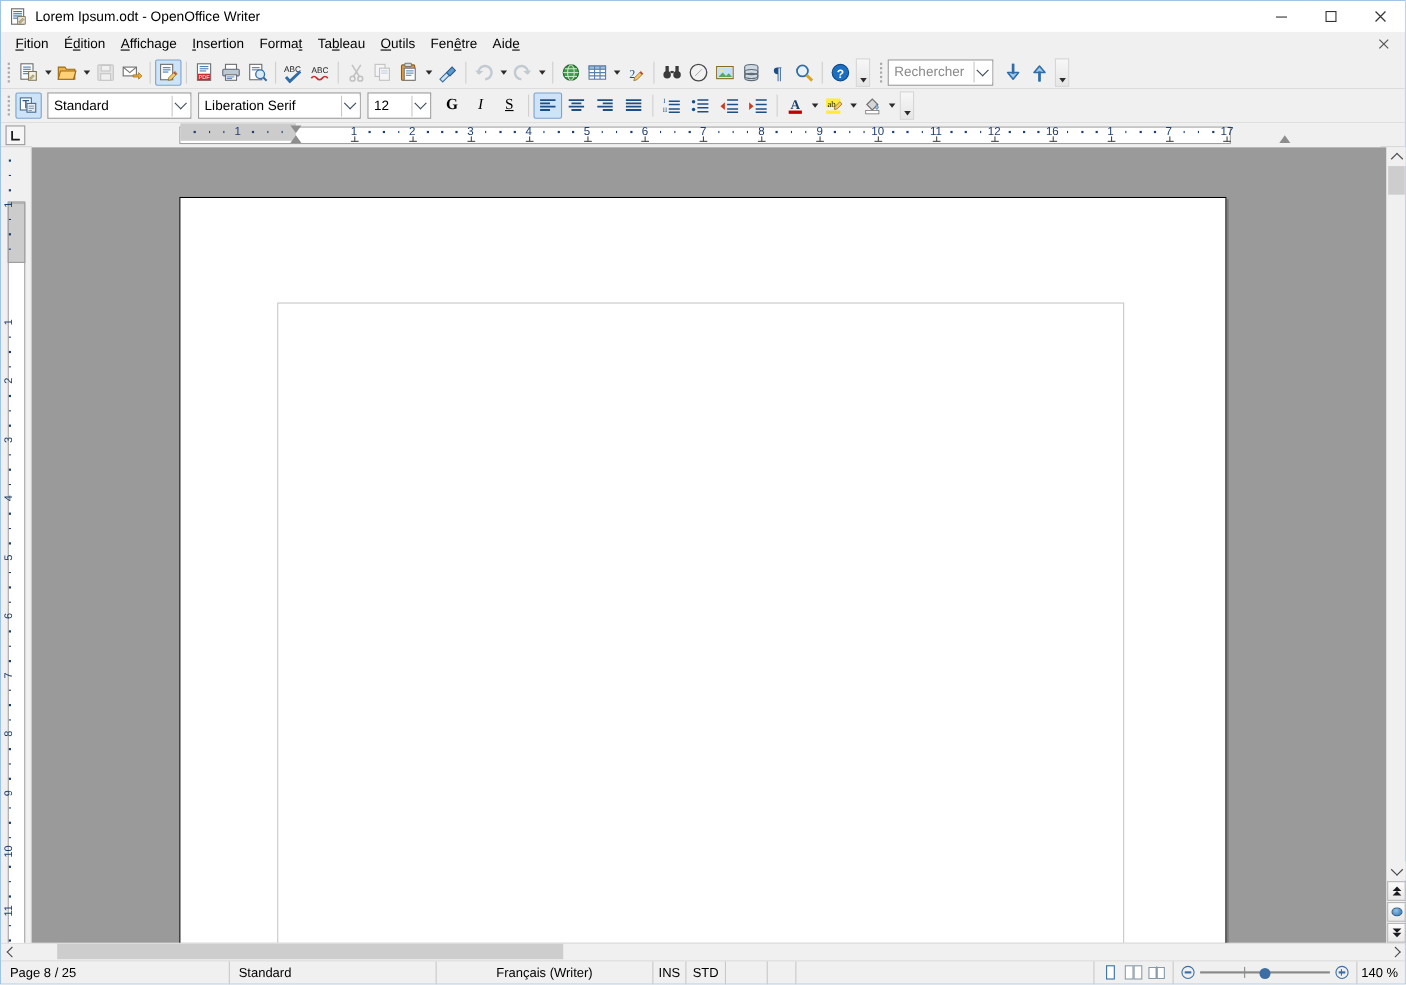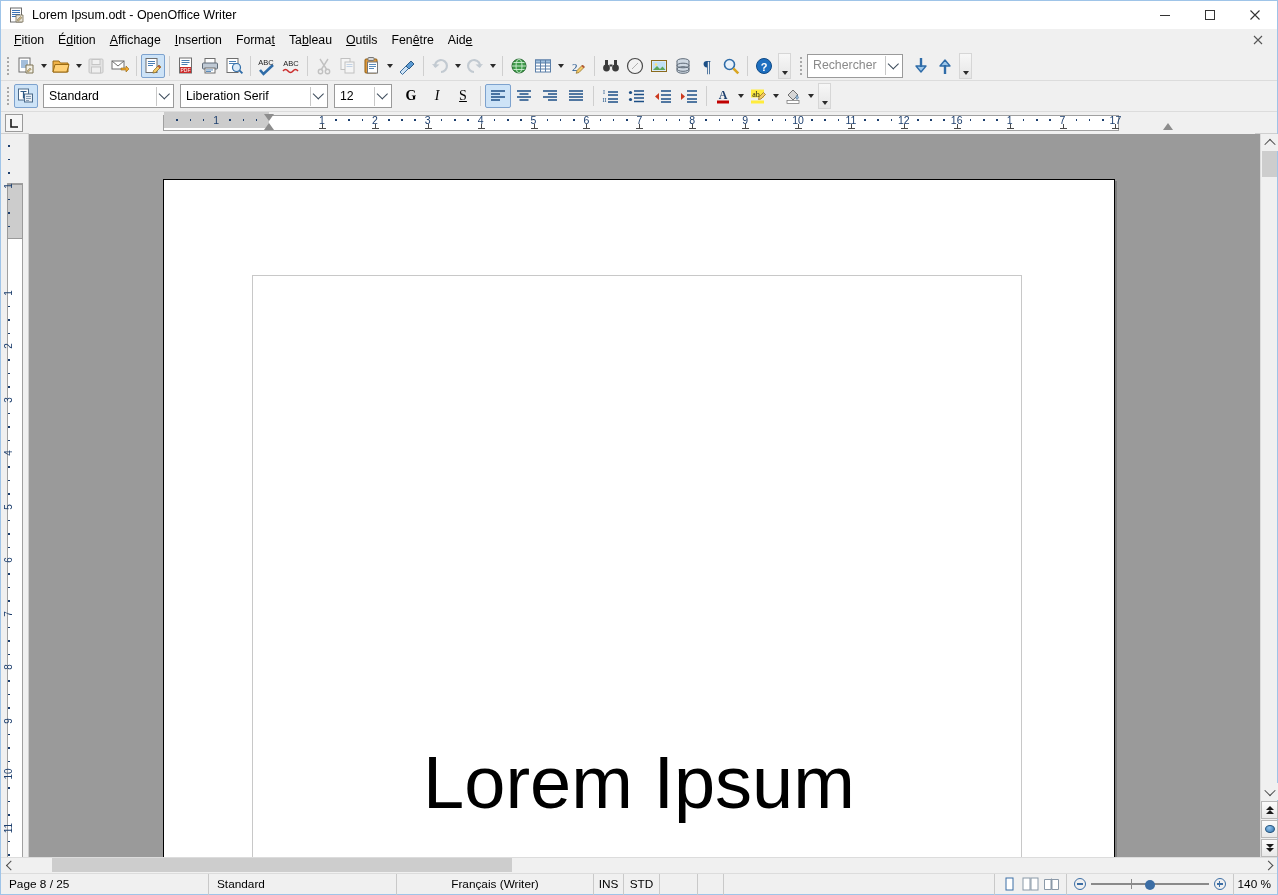--- a/index.html
+++ b/index.html
@@ -1087,21 +1087,20 @@
           <div class="vr-dot" style="top: 720.25px;"></div>
           <div class="vr-dot" style="top: 11.375px;"></div>
           <div class="vr-dot" style="top: 24.75px;"></div>
           <div class="vr-dot" style="top: 38.125px;"></div>
         </div>
     </div>
 
     <div class="canvas">
       <div class="page">
         <div class="text-bounds"></div>
-        <div class="doc-heading">Lorem Ipsum</div>
       </div>
     </div>
 
     <div class="vscroll">
       <div class="sb-arrow up"></div>
       <div class="sb-trough">
         <div class="sb-thumb"></div>
       </div>
       <div class="sb-arrow down"></div>
       <div class="nav-btns">

